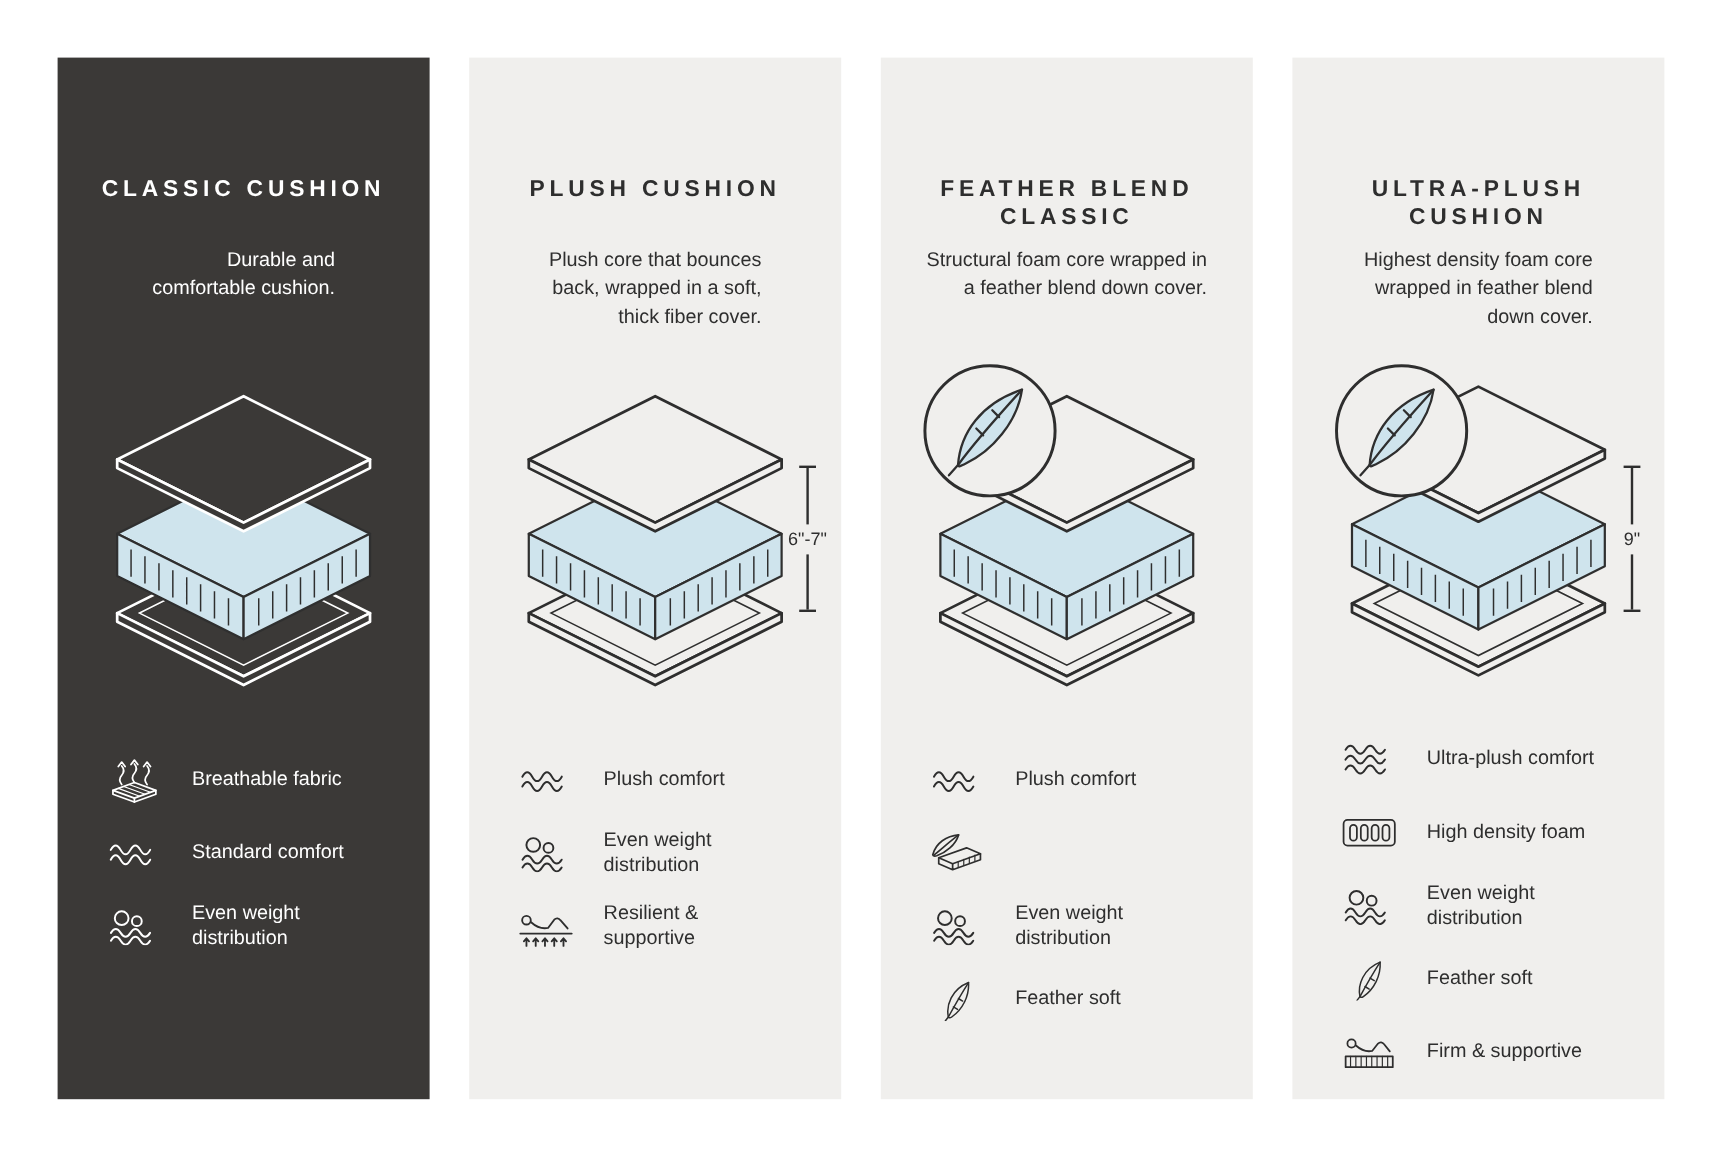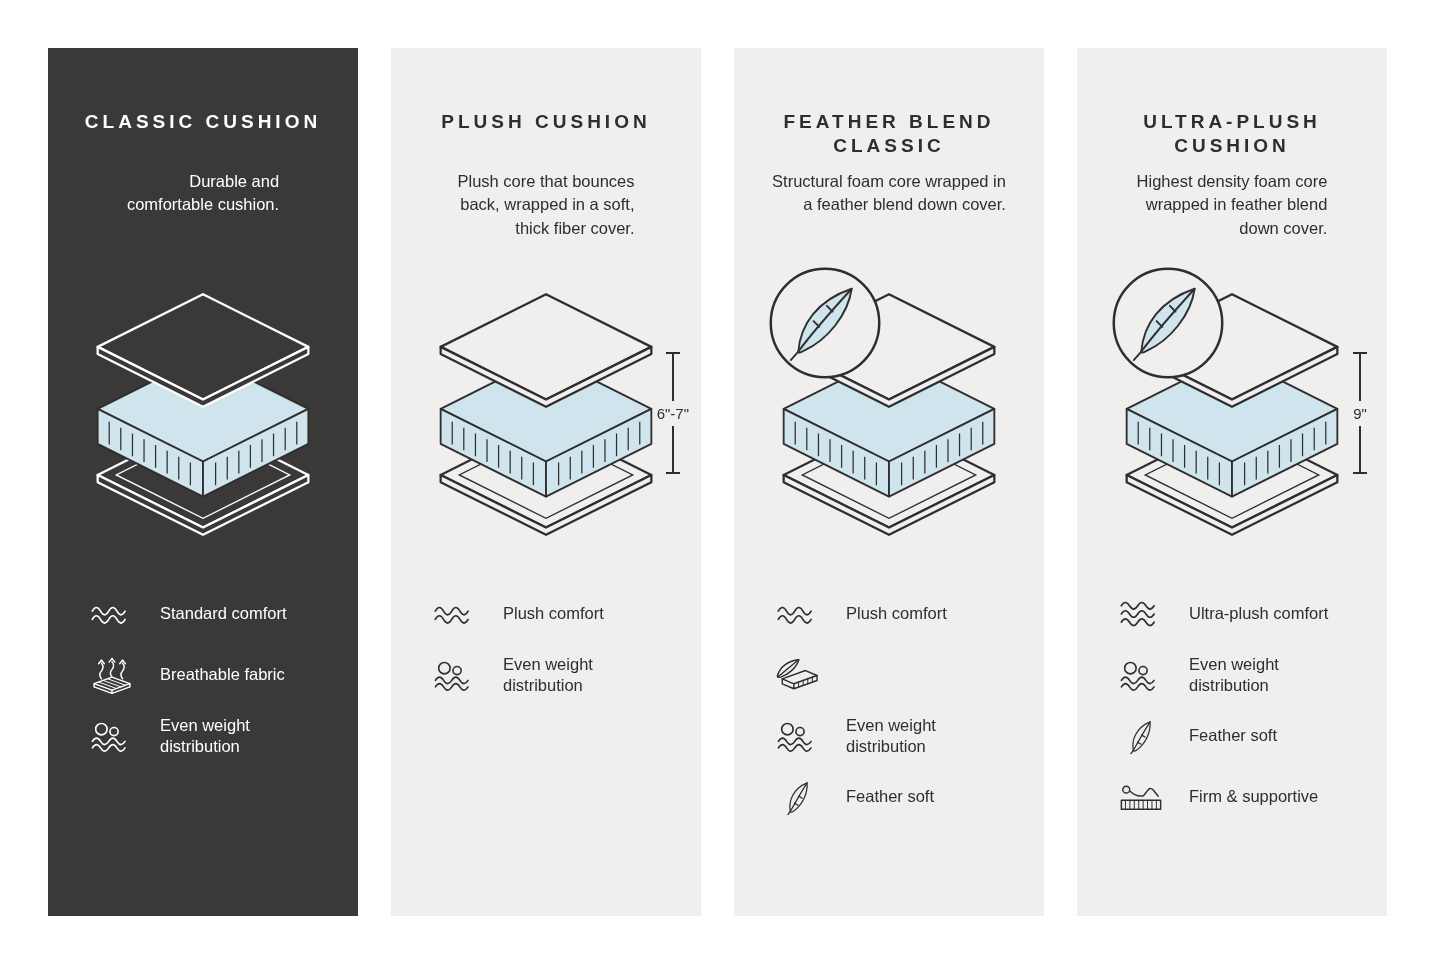--- a/index.html
+++ b/index.html
@@ -5,21 +5,21 @@
   * { margin:0; padding:0; box-sizing:border-box; }
   html,body { background:#ffffff; }
   body {
     width:1445px; height:964px; overflow:hidden;
     font-family:"Liberation Sans", sans-serif; color:#2e2e2e;
   }
   .canvas { position:relative; width:1445px; height:964px; background:#fff; }
   .page { position:absolute; left:48px; top:48px; display:flex; gap:33px; }
 
   .panel {
-    width:310px; height:868px; padding:62px 24px 0;
+    width:310px; height:868px; padding:98px 24px 0;
     background:#f0efed; color:#2e2e2e; --cover-fill:#f0efed;
     display:flex; flex-direction:column; align-items:center;
   }
   .panel.dark { background:#3b3937; color:#ffffff; --cover-fill:#3b3937; }
 
   .panel-title {
     font-size:19px; font-weight:700; letter-spacing:4px;
     text-align:center; line-height:1.25; min-height:52px;
     white-space:pre-line;
   }
@@ -214,33 +214,33 @@
       <p class="panel-desc">Durable and
 comfortable cushion.</p>
       <div class="illustration">
         <svg class="cushion-svg" width="252" height="252" viewBox="0 0 244 244">
             <use href="#sym-cushion"></use>
           </svg>
       </div>
       <ul class="features">
         <li class="feature">
           <span class="icon-box">
+              <svg width="46" height="39" viewBox="0 0 56 48">
+                <use href="#sym-breathable"></use>
+              </svg>
+            </span>
+          <span class="label">Breathable fabric</span>
+        </li>
+        <li class="feature">
+          <span class="icon-box">
               <svg width="46" height="23" viewBox="0 0 56 28">
                 <use href="#sym-waves"></use>
               </svg>
             </span>
           <span class="label">Standard comfort</span>
-        </li>
-        <li class="feature">
-          <span class="icon-box">
-              <svg width="46" height="39" viewBox="0 0 56 48">
-                <use href="#sym-breathable"></use>
-              </svg>
-            </span>
-          <span class="label">Breathable fabric</span>
         </li>
         <li class="feature">
           <span class="icon-box">
               <svg width="46" height="31" viewBox="0 0 56 38">
                 <use href="#sym-weight"></use>
               </svg>
             </span>
           <span class="label">Even weight distribution</span>
         </li>
       </ul>
@@ -273,20 +273,28 @@
           <span class="label">Plush comfort</span>
         </li>
         <li class="feature">
           <span class="icon-box">
               <svg width="46" height="31" viewBox="0 0 56 38">
                 <use href="#sym-weight"></use>
               </svg>
             </span>
           <span class="label">Even weight distribution</span>
         </li>
+        <li class="feature">
+          <span class="icon-box">
+              <svg width="48" height="38" viewBox="0 0 56 44">
+                <use href="#sym-resilient"></use>
+              </svg>
+            </span>
+          <span class="label">Resilient &amp; supportive</span>
+        </li>
       </ul>
     </section>
 
     <section class="panel">
       <h2 class="panel-title">FEATHER BLEND
 CLASSIC</h2>
       <p class="panel-desc">Structural foam core wrapped in
 a feather blend down cover.</p>
       <div class="illustration">
         <svg class="cushion-svg" width="252" height="252" viewBox="0 0 244 244">
@@ -356,20 +364,28 @@
         <li class="feature">
           <span class="icon-box">
               <svg width="46" height="30" viewBox="0 0 56 36">
                 <use href="#sym-waves3"></use>
               </svg>
             </span>
           <span class="label">Ultra-plush comfort</span>
         </li>
         <li class="feature">
           <span class="icon-box">
+              <svg width="46" height="28" viewBox="0 0 56 34">
+                <use href="#sym-density"></use>
+              </svg>
+            </span>
+          <span class="label">High density foam</span>
+        </li>
+        <li class="feature">
+          <span class="icon-box">
               <svg width="46" height="31" viewBox="0 0 56 38">
                 <use href="#sym-weight"></use>
               </svg>
             </span>
           <span class="label">Even weight distribution</span>
         </li>
         <li class="feature">
           <span class="icon-box">
               <svg width="28" height="35" viewBox="0 0 40 50">
                 <use href="#sym-feather"></use>

